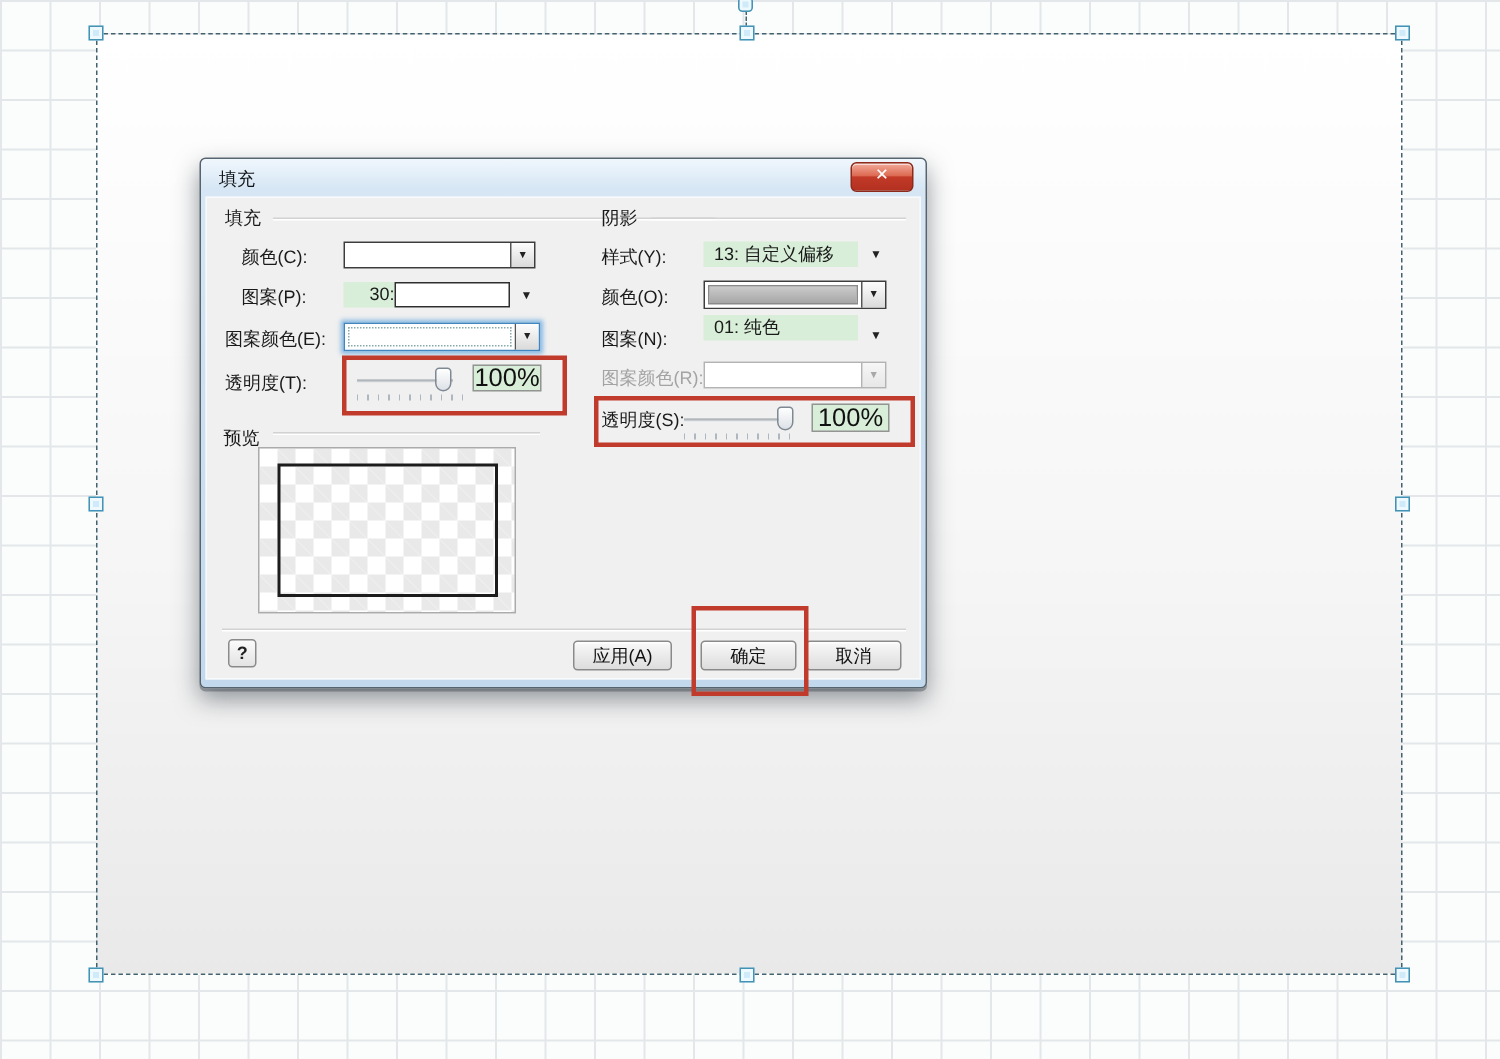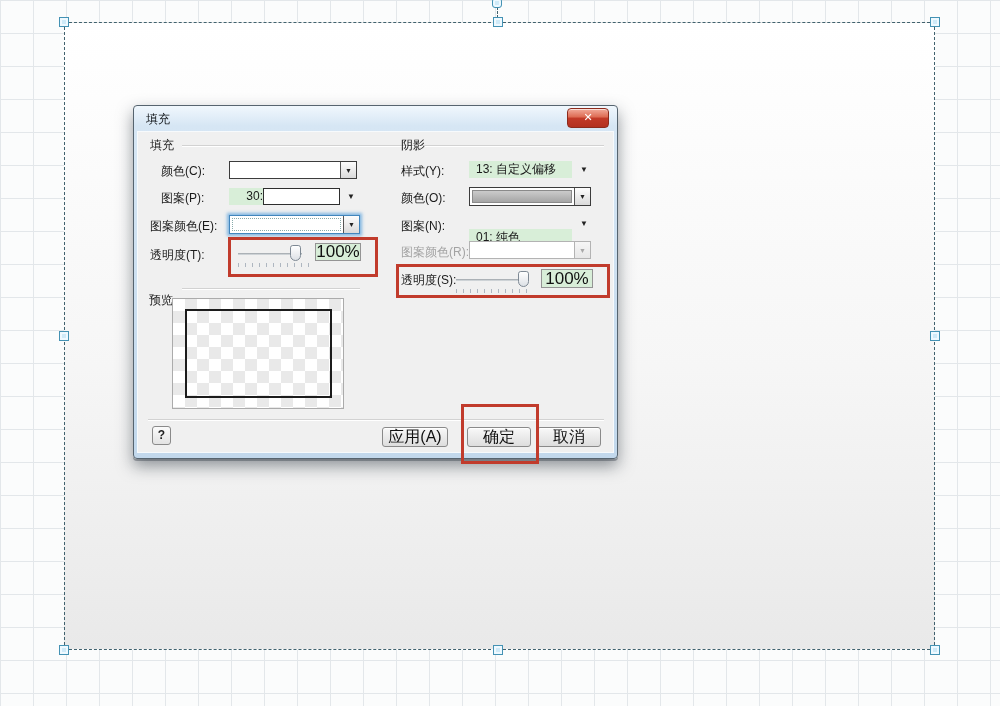--- a/index.html
+++ b/index.html
@@ -78,21 +78,21 @@
   }
   .valbox{
     border:1px solid #949494;background:#d8eed8;font-size:17px;color:#111;
     text-align:center;box-sizing:border-box;
   }
 
   
   .wbtn{
     border:1px solid #8a8a8a;border-radius:3px;box-sizing:border-box;
     background:linear-gradient(#f9f9f9 0%,#ececec 45%,#dddddd 100%);
-    font-size:16px;color:#111;text-align:center;line-height:18px;cursor:pointer;
+    font-size:12px;color:#111;text-align:center;line-height:18px;cursor:pointer;
     box-shadow:inset 0 1px 0 #fff;
   }
   .helpbtn{
     width:19px;height:19px;border:1px solid #8a8a8a;border-radius:3px;box-sizing:border-box;
     background:linear-gradient(#fbfbfb,#e3e3e3);font-size:12px;font-weight:bold;
     text-align:center;line-height:17px;color:#222;cursor:pointer;
   }
 
   
   .checker{
@@ -154,40 +154,40 @@
     <div class="field"></div>
     <div class="cbtn">▼</div>
   </div>
 
   <div class="abs lbl" style="left:16px;top:141px;">透明度(T):</div>
   <div class="abs track" style="left:104px;top:147px;width:64px;"></div>
   <div class="abs thumb" style="left:156px;top:139px;"></div>
   <div class="abs ticks" style="left:104px;top:157px;width:74px;"></div>
   <div class="abs valbox" style="left:181px;top:137px;width:46px;height:18px;line-height:16px;">100%</div>
 
-  <div class="abs lbl" style="left:15px;top:186px;">预览</div>
+  <div class="abs lbl" style="left:15px;top:178px;">预览</div>
   <div class="abs grp-line" style="left:48px;top:182px;width:178px;"></div>
   <div class="abs prev-outer checker" style="left:38px;top:192px;width:172px;height:111px;">
     <div class="prev-inner" style="position:absolute;left:12px;top:10px;width:147px;height:89px;"></div>
   </div>
 
   <div class="abs lbl" style="left:267px;top:57px;">样式(Y):</div>
   <div class="abs green" style="left:335px;top:55px;width:103px;height:17px;padding-left:7px;">13: 自定义偏移</div>
   <div class="abs flat-arrow" style="left:446px;top:59px;">▼</div>
 
   <div class="abs lbl" style="left:267px;top:84px;">颜色(O):</div>
   <div class="abs combo" style="left:335px;top:81px;width:122px;height:19px;">
     <div class="field" style="display:flex;">
         <div class="swatch-gray"></div>
       </div>
     <div class="cbtn">▼</div>
   </div>
 
   <div class="abs lbl" style="left:267px;top:112px;">图案(N):</div>
-  <div class="abs green" style="left:335px;top:123px;width:103px;height:17px;padding-left:7px;">01: 纯色</div>
+  <div class="abs green" style="left:335px;top:104px;width:103px;height:17px;padding-left:7px;">01: 纯色</div>
   <div class="abs flat-arrow" style="left:446px;top:113px;">▼</div>
 
   <div class="abs lbl disabled" style="left:267px;top:138px;">图案颜色(R):</div>
   <div class="abs combo disabled" style="left:335px;top:135px;width:122px;height:18px;">
     <div class="field"></div>
     <div class="cbtn">▼</div>
   </div>
 
   <div class="abs lbl" style="left:267px;top:166px;">透明度(S):</div>
   <div class="abs track" style="left:322px;top:173px;width:66px;"></div>

